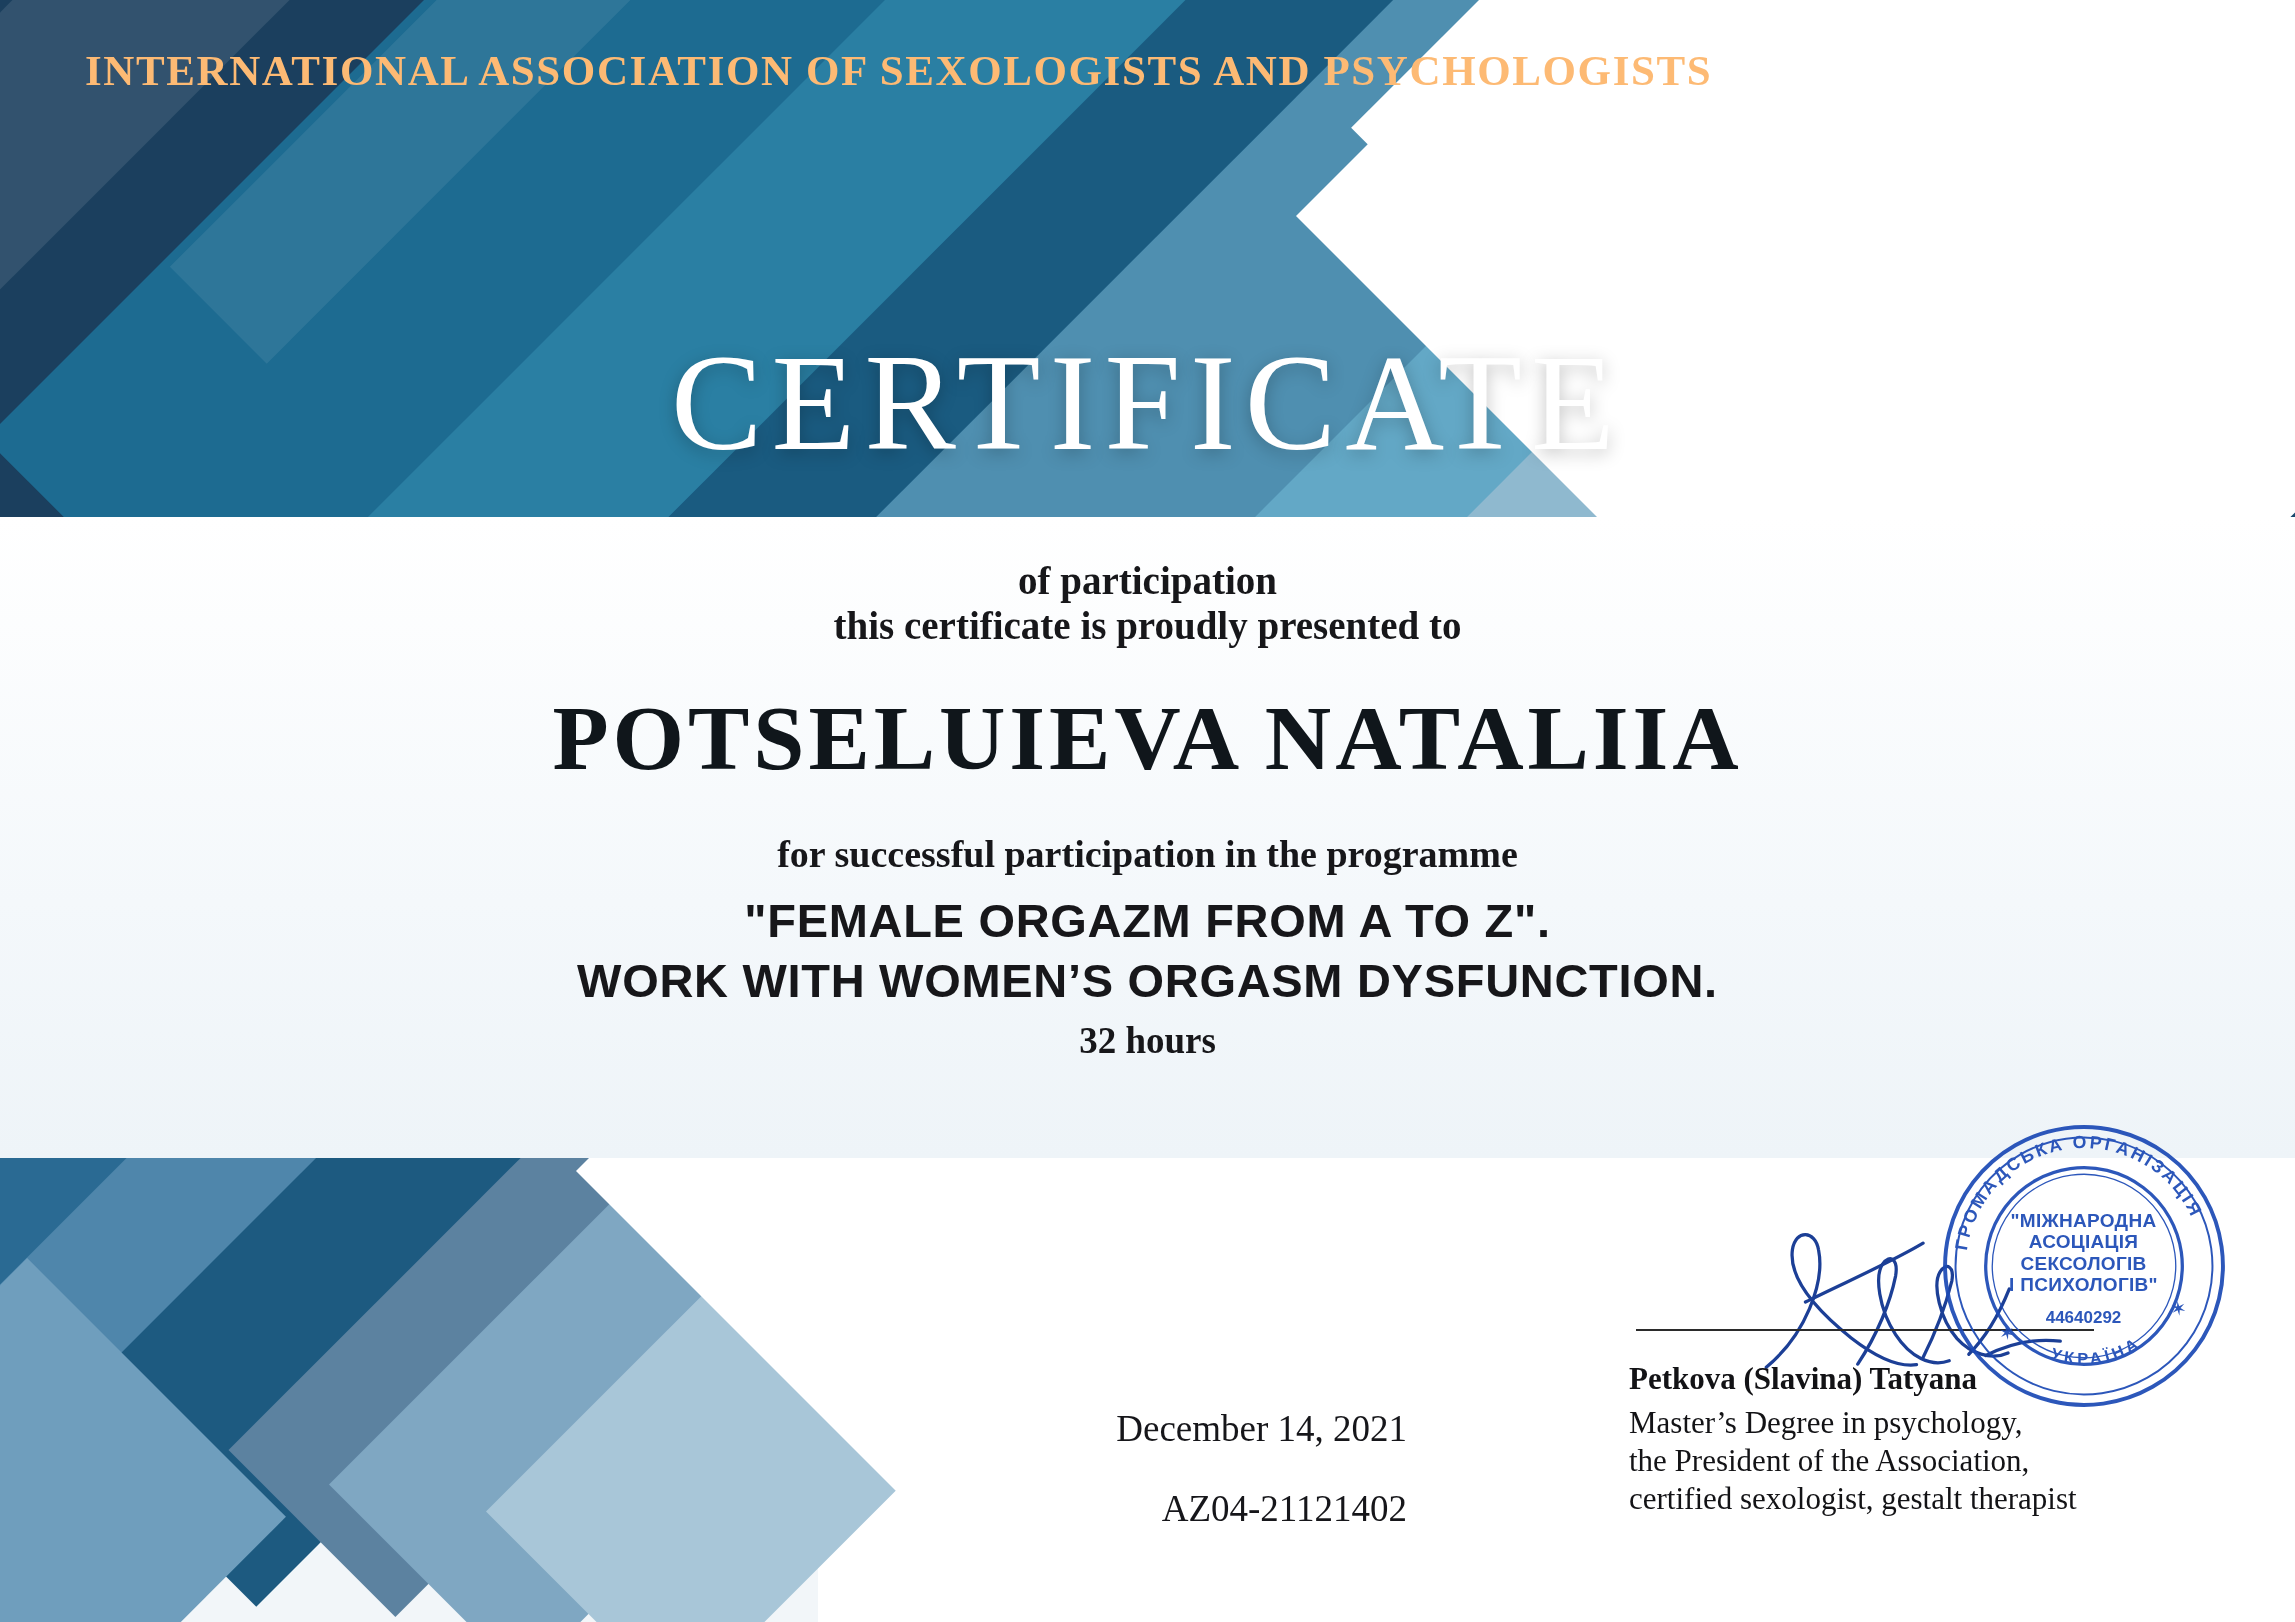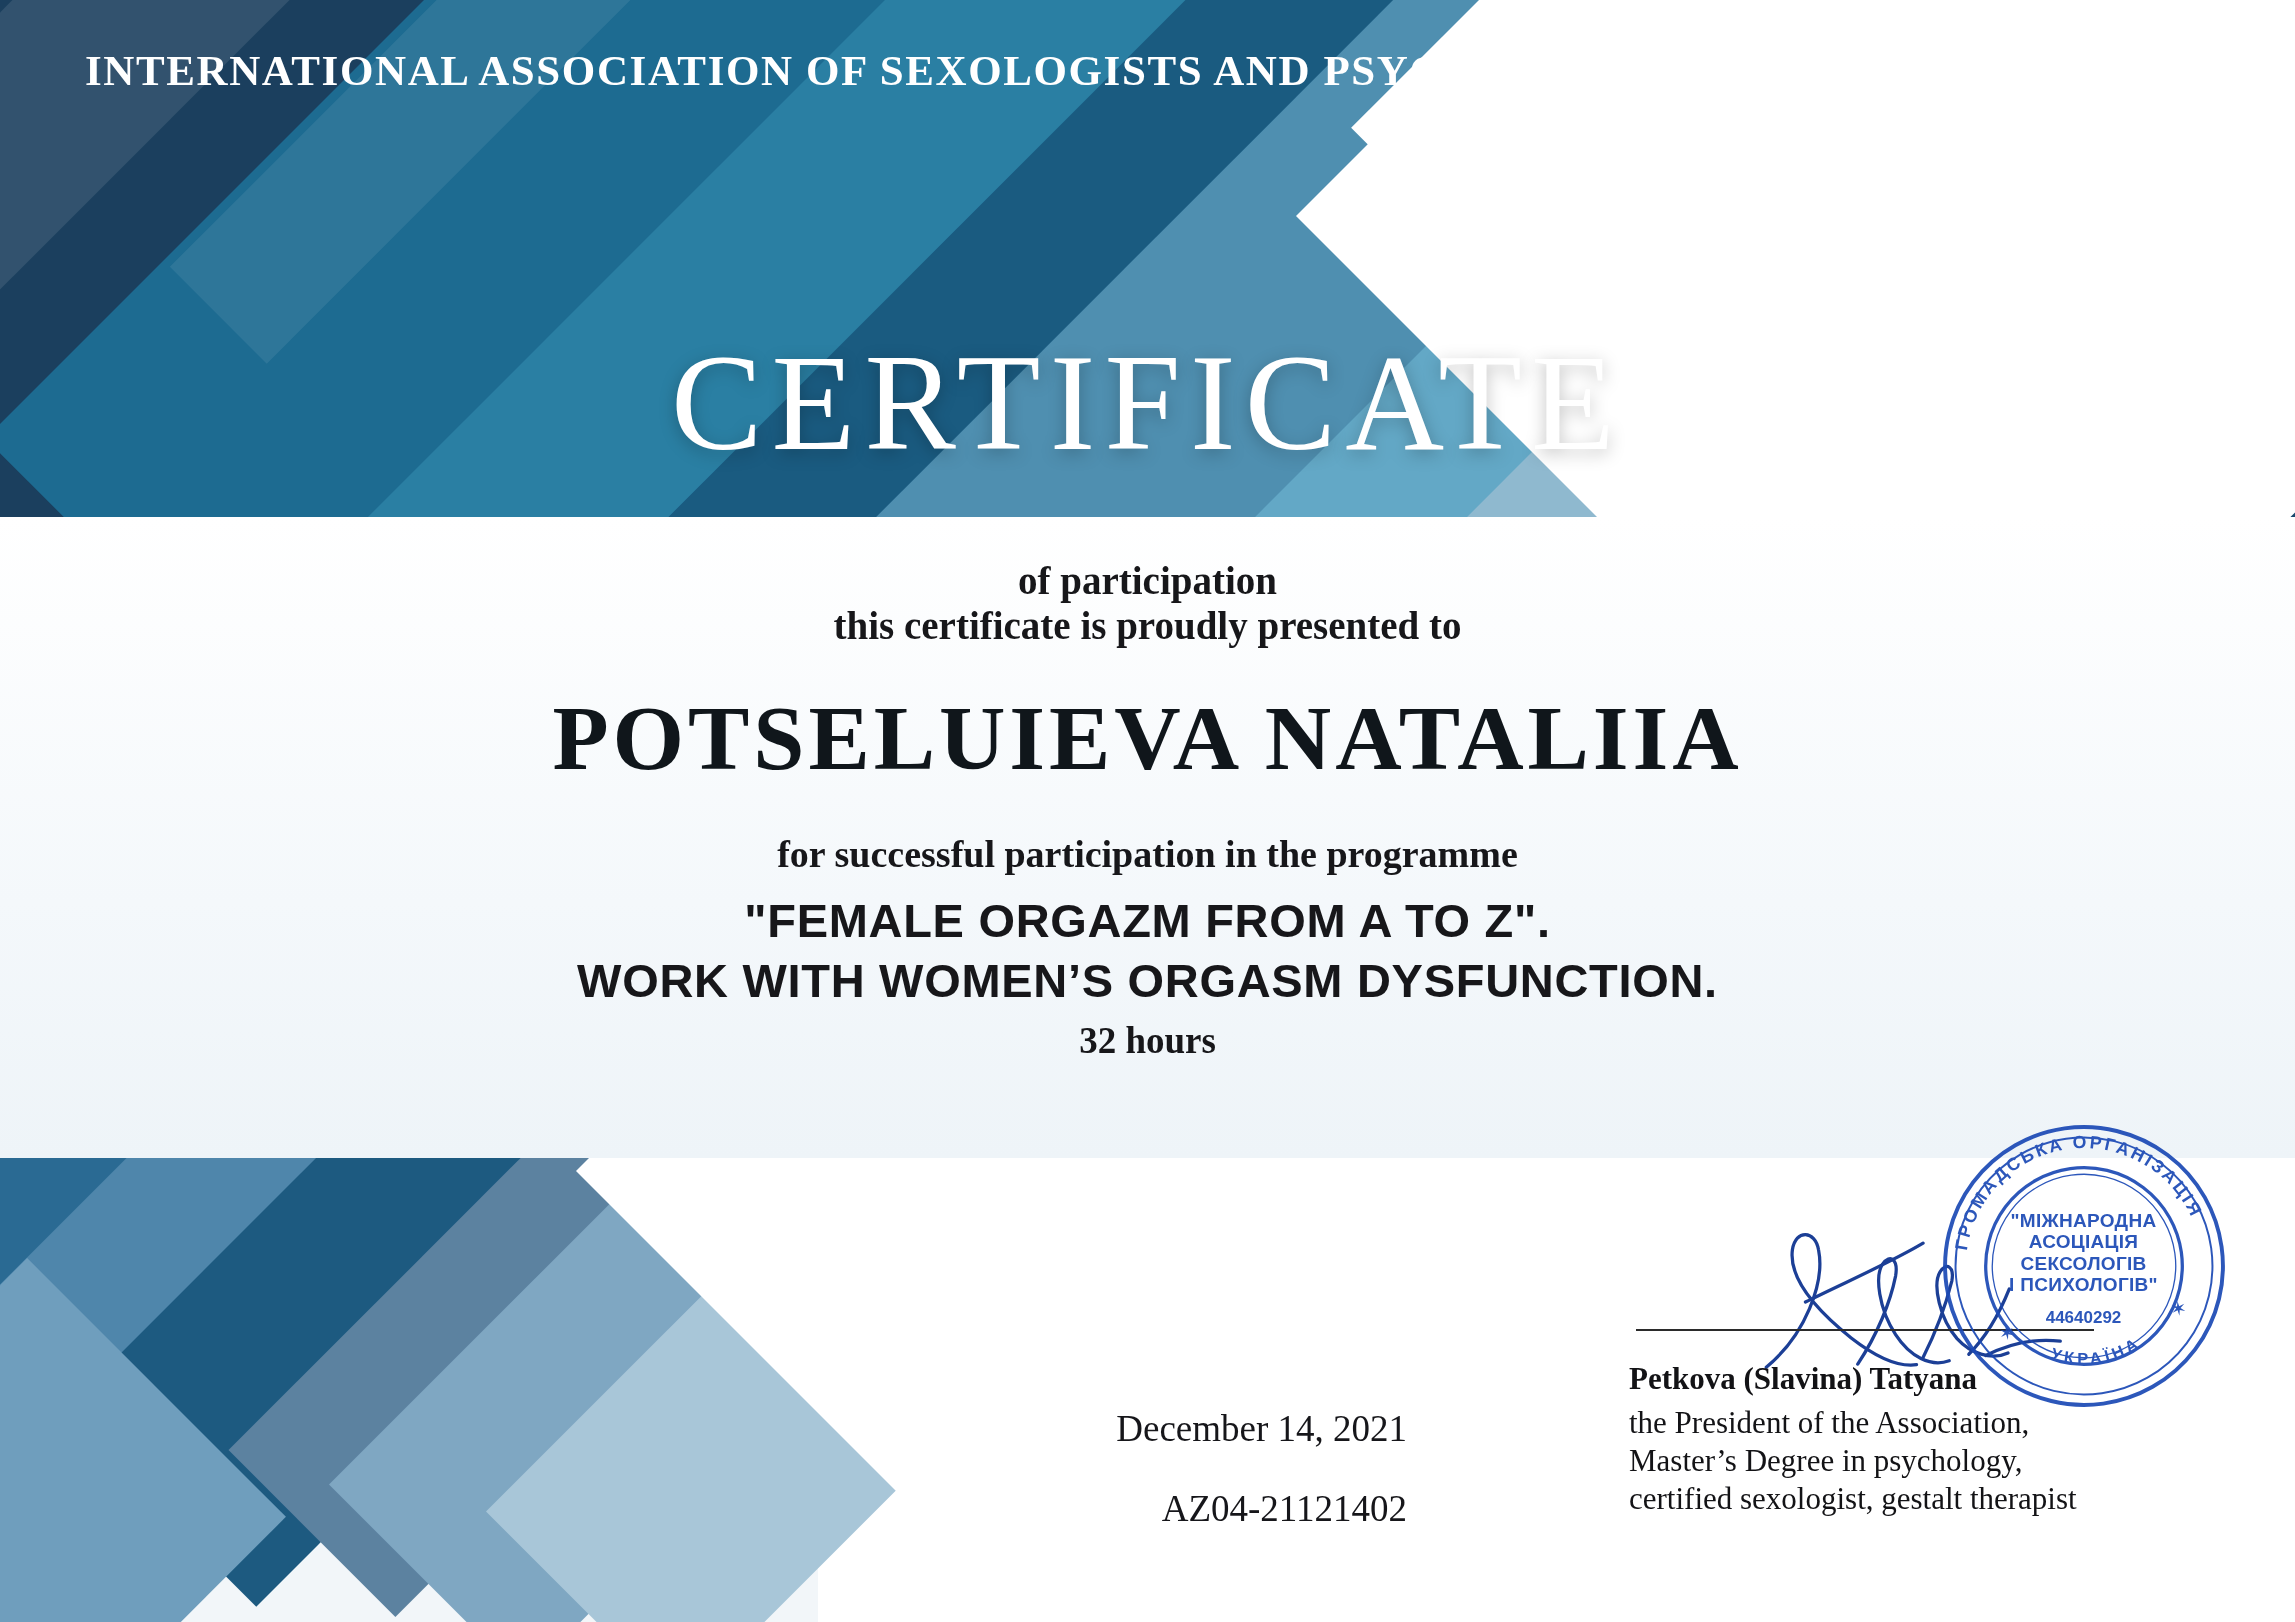--- a/index.html
+++ b/index.html
@@ -104,21 +104,21 @@
     transform-origin: left top;
   }
 
   .assoc-title {
     position: absolute;
     left: 0; top: 46px;
     width: 2159px;
     text-align: left;
     padding-left: 85px;
     box-sizing: border-box;
-    color: #ffffff;
+    color: #fdba74;
     font-family: "Liberation Serif", serif;
     font-size: 43px;
     letter-spacing: 1.6px;
     font-weight: 700;
     z-index: 12;
     white-space: nowrap;
   }
 
   .cert-word {
     position: absolute;
@@ -394,22 +394,22 @@
         <path d="M120 150 C180 120 250 90 300 60"></path>
         <path d="M200 245 C230 200 250 150 258 110 C262 85 250 75 238 92 C226 110 232 160 258 200 C280 234 312 250 340 240"></path>
         <path d="M300 235 C320 195 336 150 344 118 C348 96 336 88 326 104 C314 124 326 176 352 206 C372 228 404 240 430 228"></path>
         <path d="M370 230 C400 200 420 160 432 130"></path>
         <path d="M396 232 C430 215 470 205 510 210"></path>
       </g>
     </svg>
     <div class="sign-line"></div>
     <div class="sign-name">Petkova (Slavina) Tatyana</div>
     <div class="sign-role">
+      <div>Master’s Degree in psychology,</div>
       <div>the President of the Association,</div>
-      <div>Master’s Degree in psychology,</div>
       <div>certified sexologist, gestalt therapist</div>
     </div>
   </div>
 
   <div class="stamp">
     <svg width="308" height="308" viewBox="0 0 470 470">
       <defs>
         <path id="arcTop" d="M 55 235 A 180 180 0 0 1 415 235"></path>
         <path id="arcBottom" d="M 85 235 A 150 150 0 0 0 385 235"></path>
       </defs>

